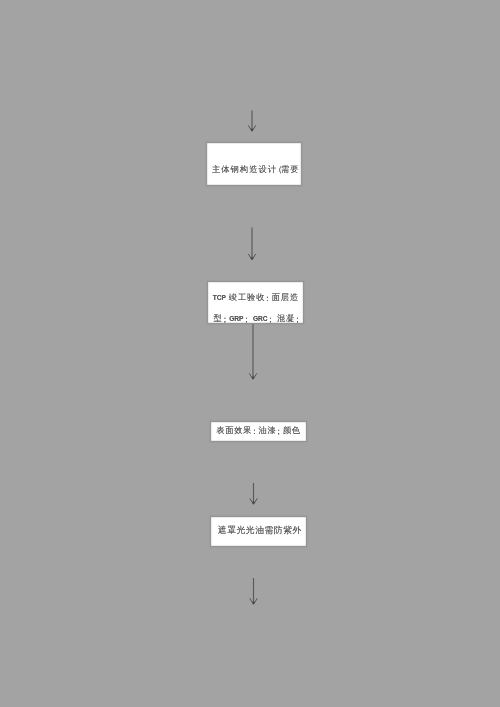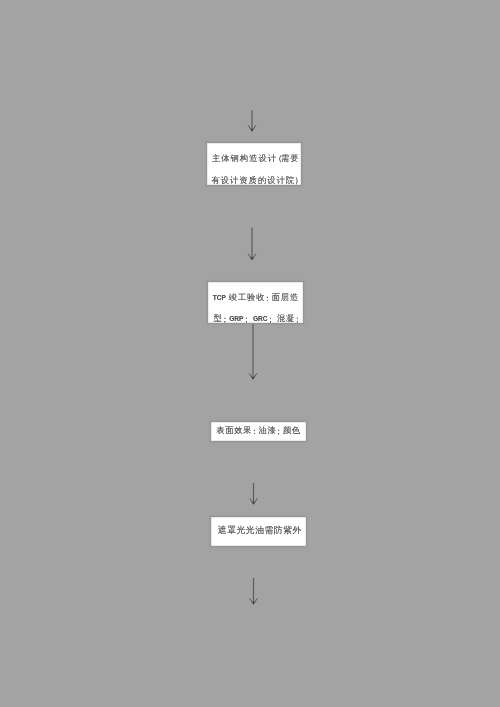--- a/index.html
+++ b/index.html
@@ -112,21 +112,20 @@
       <g>
         <line x1="253.5" y1="578" x2="253.5" y2="604"></line>
         <path d="M249.70,598.30 L253.50,604.30 L257.30,598.30" fill="none" stroke="#4d4d4d" stroke-width="0.9" stroke-linecap="butt" stroke-linejoin="miter"></path>
           <path d="M253.5,604.3 L251.95,601.7 L255.05,601.7 Z" fill="#434343" stroke="none"></path>
       </g>
     </g>
   </svg>
 
   <div class="node" id="n1" style="left:206px;top:141.5px;width:96.3px;height:44.5px;line-height:22px;padding-top:13px">
     <span class="line" style="letter-spacing:1.0px;padding-left:3.3px"><span class="han">主体钢构造设计</span><span class="paren-open">（</span><span class="han">需要</span></span>
-    <span class="line" style="letter-spacing:1.0px;padding-left:3.3px"><span class="han">有设计资质的设计院</span><span class="paren-close">）</span></span>
   </div>
 
   <div class="node" id="n2" style="left:207.3px;top:281px;width:96.3px;height:43.2px;line-height:21px;padding-top:11px">
     <span class="line" style="letter-spacing:0.8px;padding-left:1.0px"><span class="latin">TCP</span><span class="han"> </span><span class="han">竣工验收</span><span class="punct">：</span><span class="han">面层造</span></span>
     <span class="line" style="letter-spacing:0.8px;padding-left:4.4px"><span class="han">型</span><span class="punct">；</span><span class="latin">GRP</span><span class="punct-wide">；</span><span class="latin">GRC</span><span class="punct-wide">；</span><span class="han">混凝</span><span class="punct">；</span></span>
   </div>
 
   <div class="node" id="n3" style="left:210px;top:420.7px;width:96.8px;height:21px;line-height:14px">
     <span class="line" style="letter-spacing:0.62px;padding-left:0.3px"><span class="han">表面效果</span><span class="punct">：</span><span class="han">油漆</span><span class="punct">；</span><span class="han">颜色</span></span>
   </div>

